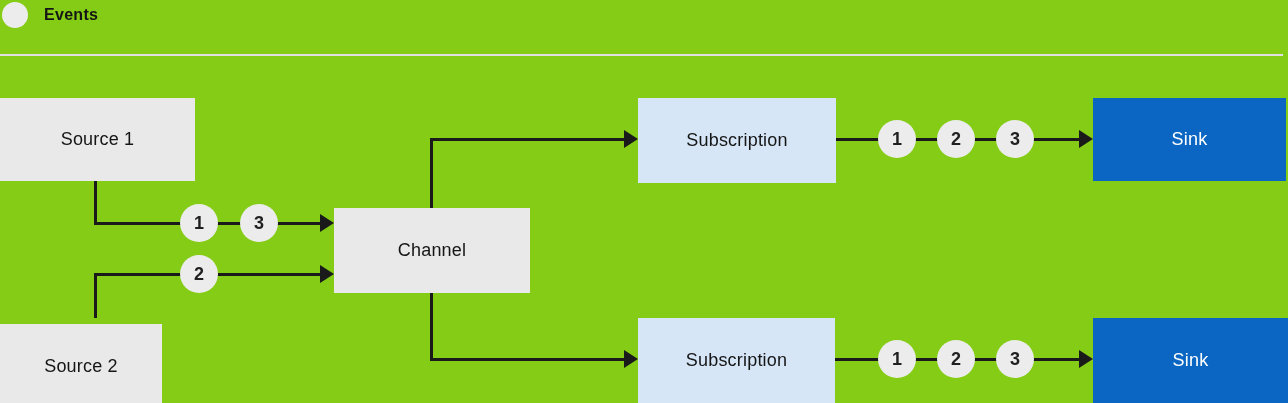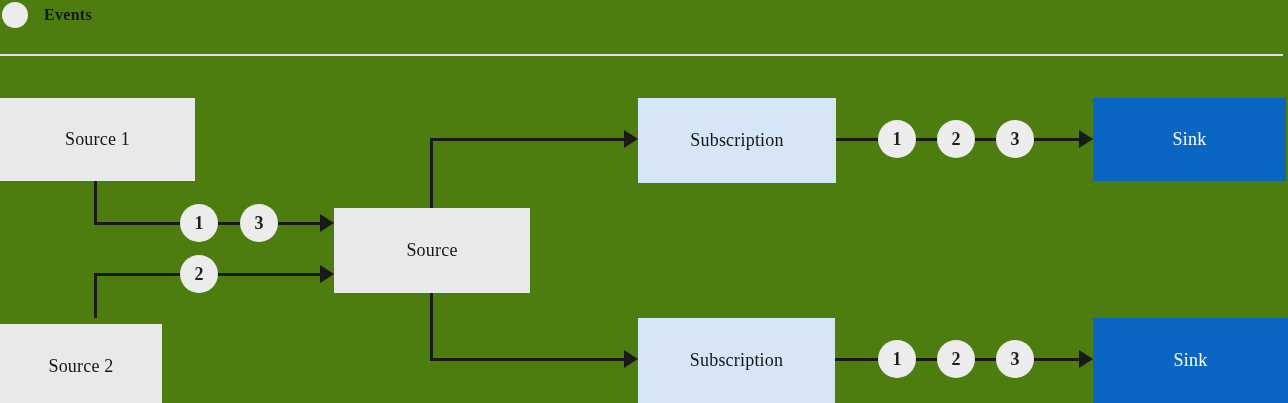--- a/index.html
+++ b/index.html
@@ -1,22 +1,22 @@
 <!DOCTYPE html>
 <html><head>
 <meta charset="utf-8">
 <style>
   html, body { margin: 0; padding: 0; background: #000; }
   #stage {
     position: relative;
     width: 1288px;
     height: 403px;
-    background: #4d7c0f;
+    background: #84cc16;
     overflow: hidden;
-    font-family: Liberation Serif, serif;
+    font-family: Liberation Sans, sans-serif;
   }
   .abs { position: absolute; }
   
   .legend-dot {
     width: 26px; height: 26px; border-radius: 50%;
     background: #ececec;
   }
   .legend-label {
     color: #151515; font-size: 16px; font-weight: bold;
     letter-spacing: 0.3px; line-height: 26px;
@@ -82,21 +82,21 @@
 
   <div class="abs node gray" style="left:0; top:98px; width:195px; height:83px;">
     <span>Source 1</span>
   </div>
 
   <div class="abs node gray" style="left:0; top:324px; width:162px; height:85px;">
     <span>Source 2</span>
   </div>
 
   <div class="abs node gray" style="left:334px; top:208px; width:196px; height:85px;">
-    <span>Source</span>
+    <span>Channel</span>
   </div>
 
   <div class="abs node lightblue" style="left:638px; top:98px; width:198px; height:85px;">
     <span>Subscription</span>
   </div>
 
   <div class="abs node lightblue" style="left:638px; top:318px; width:197px; height:85px;">
     <span>Subscription</span>
   </div>
 

